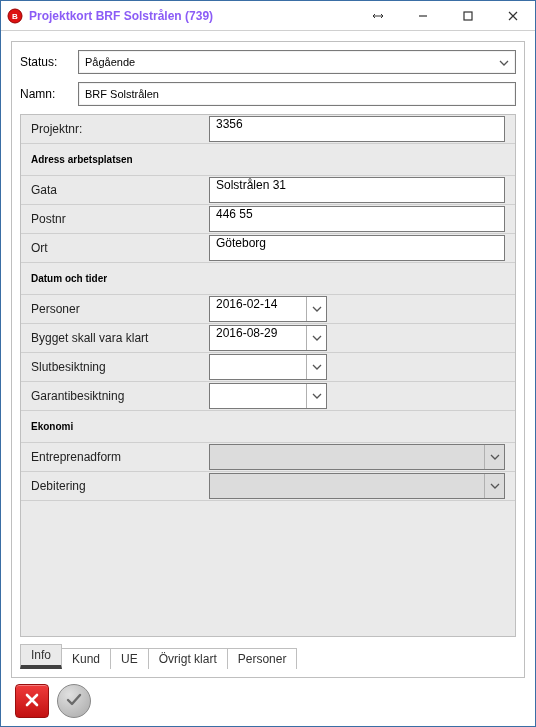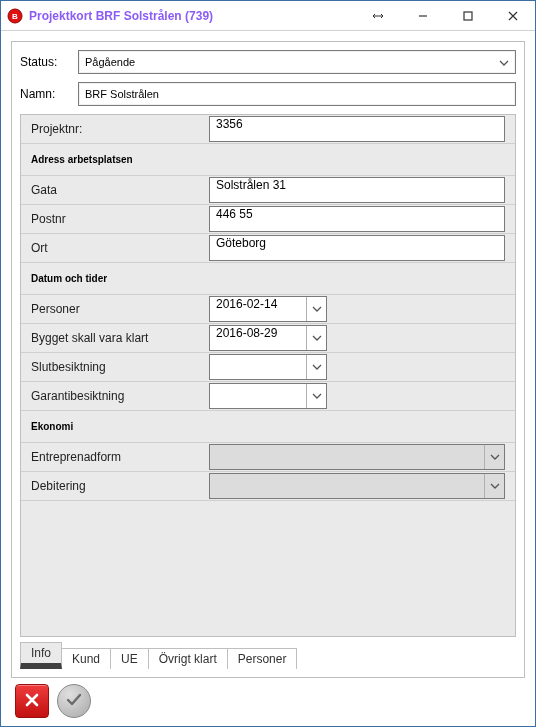--- a/index.html
+++ b/index.html
@@ -142,21 +142,21 @@
     border: 1px solid #bfbfbf;
     border-bottom: none;
     background: #fff;
     font-size: 12px;
     margin-right: -1px;
     position: relative;
     color: #333;
   }
   .tab.active {
     background: #EAEAEA;
-    border-bottom: 6px solid #404040;
+    border-bottom: 4px solid #404040;
     z-index: 2;
   }
 
   .footer {
     display: flex;
     align-items: center;
     gap: 8px;
     padding: 6px 4px 2px 4px;
   }
   .iconbtn {

